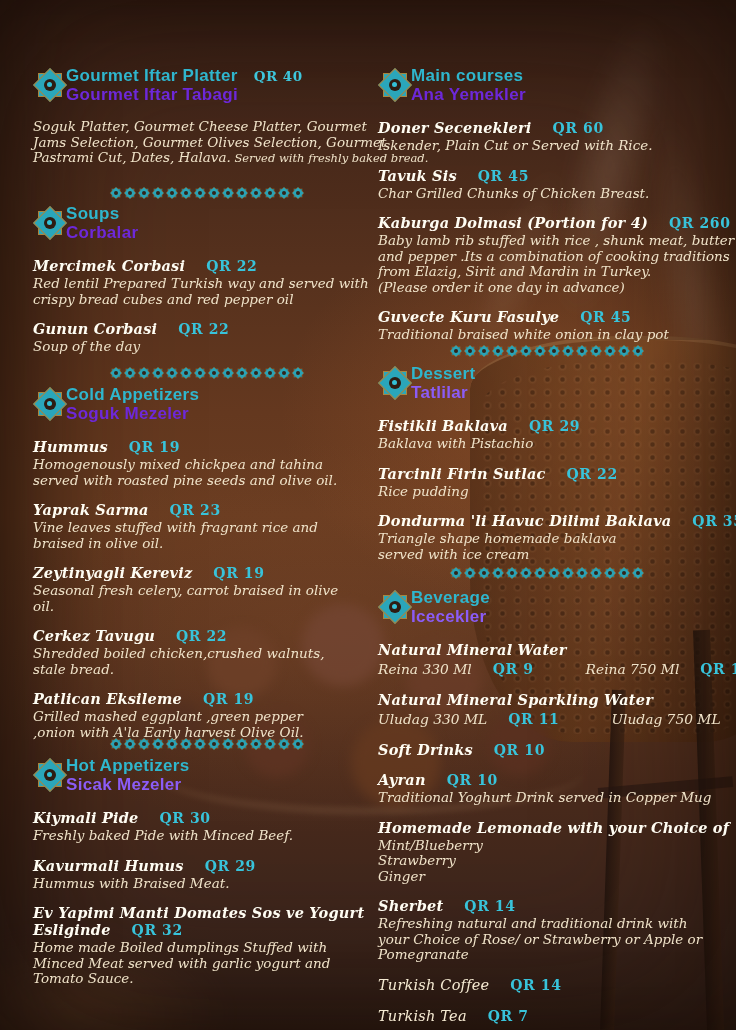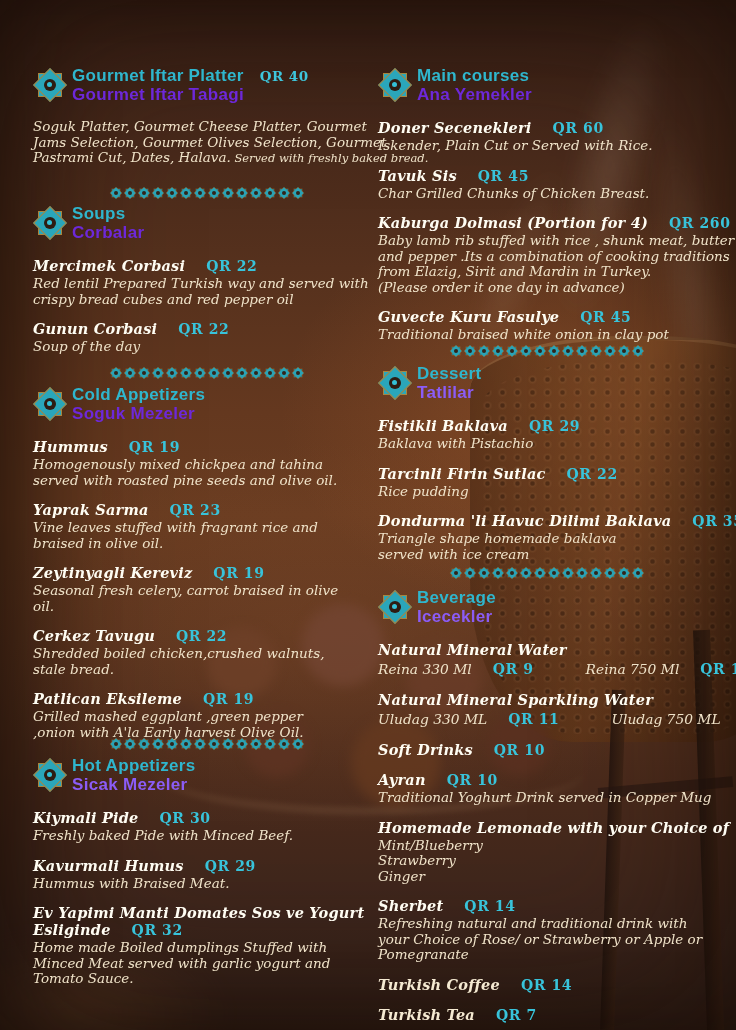--- a/index.html
+++ b/index.html
@@ -45,32 +45,32 @@
     border-bottom:6px solid rgba(155,114,82,.35);}
   #tablelight{left:-30px;top:930px;width:260px;height:140px;filter:blur(14px);opacity:.5;
     background:radial-gradient(ellipse at 40% 60%, rgba(150,96,52,.55), transparent 70%);}
   #vig{position:absolute;inset:0;pointer-events:none;
     box-shadow:inset 0 0 150px 30px rgba(24,12,6,.5), inset 45px 0 90px -30px rgba(18,9,5,.5), inset -18px 0 60px -20px rgba(18,9,5,.3);}
   
   .col{position:absolute;top:0;height:100%;z-index:5}
   #col-left{left:33px;width:348px}
   #col-right{left:378px;width:338px}
   .section{position:absolute;left:0;right:0}
-  .sec-head{display:flex;gap:6px;align-items:flex-start}
+  .sec-head{display:flex;align-items:flex-start}
   .sec-titles{padding-top:0}
   .sec-title{font:700 17px/19px "Liberation Sans",sans-serif;color:#2fb6cd;letter-spacing:.3px}
   .ttl-price{font:700 13.5px "DejaVu Serif",serif;color:#3ec6dc;margin-left:16px;letter-spacing:.5px}
   .sec-sub{font:700 17px/19px "Liberation Sans",sans-serif;color:#6d28d9;letter-spacing:.3px}
   .sec-sub.cream{color:#8b5cf6}
   .sec-items{margin-top:15px}
   .item{margin-top:13px}
   .item:first-child{margin-top:0}
   .item-head{line-height:17px}
   .item-name{font:700 italic 14.5px/17px "DejaVu Serif",serif;color:#fffdf3;letter-spacing:.2px;white-space:pre}
-  .item-name.regular{font-weight:700;font-style:italic;color:#f5ead2}
+  .item-name.regular{font-weight:400;font-style:italic;color:#f5ead2}
   .item-price{font:700 14px "DejaVu Serif",serif;color:#38c3da;margin-left:21px;letter-spacing:.6px;white-space:nowrap}
   .item-desc{font:italic 13.5px/15.5px "DejaVu Serif",serif;color:#f0e3c9;white-space:pre;margin-top:2px}
   .desc-small{font:italic 11.5px "DejaVu Serif",serif;color:#f0e3c9}
   .variants{display:flex;gap:52px;margin-top:1px}
   .variant{white-space:nowrap}
   .v-label{font:italic 13.8px/17px "DejaVu Serif",serif;color:#f0e3c9}
   
   .star8{position:relative;width:33px;height:33px;flex:0 0 33px;margin-top:2px}
   .star8 i{position:absolute;left:4.5px;top:4.5px;width:24px;height:24px;display:block;
     background:#2aa6ba;border:1px solid #a8853f;box-sizing:border-box}

